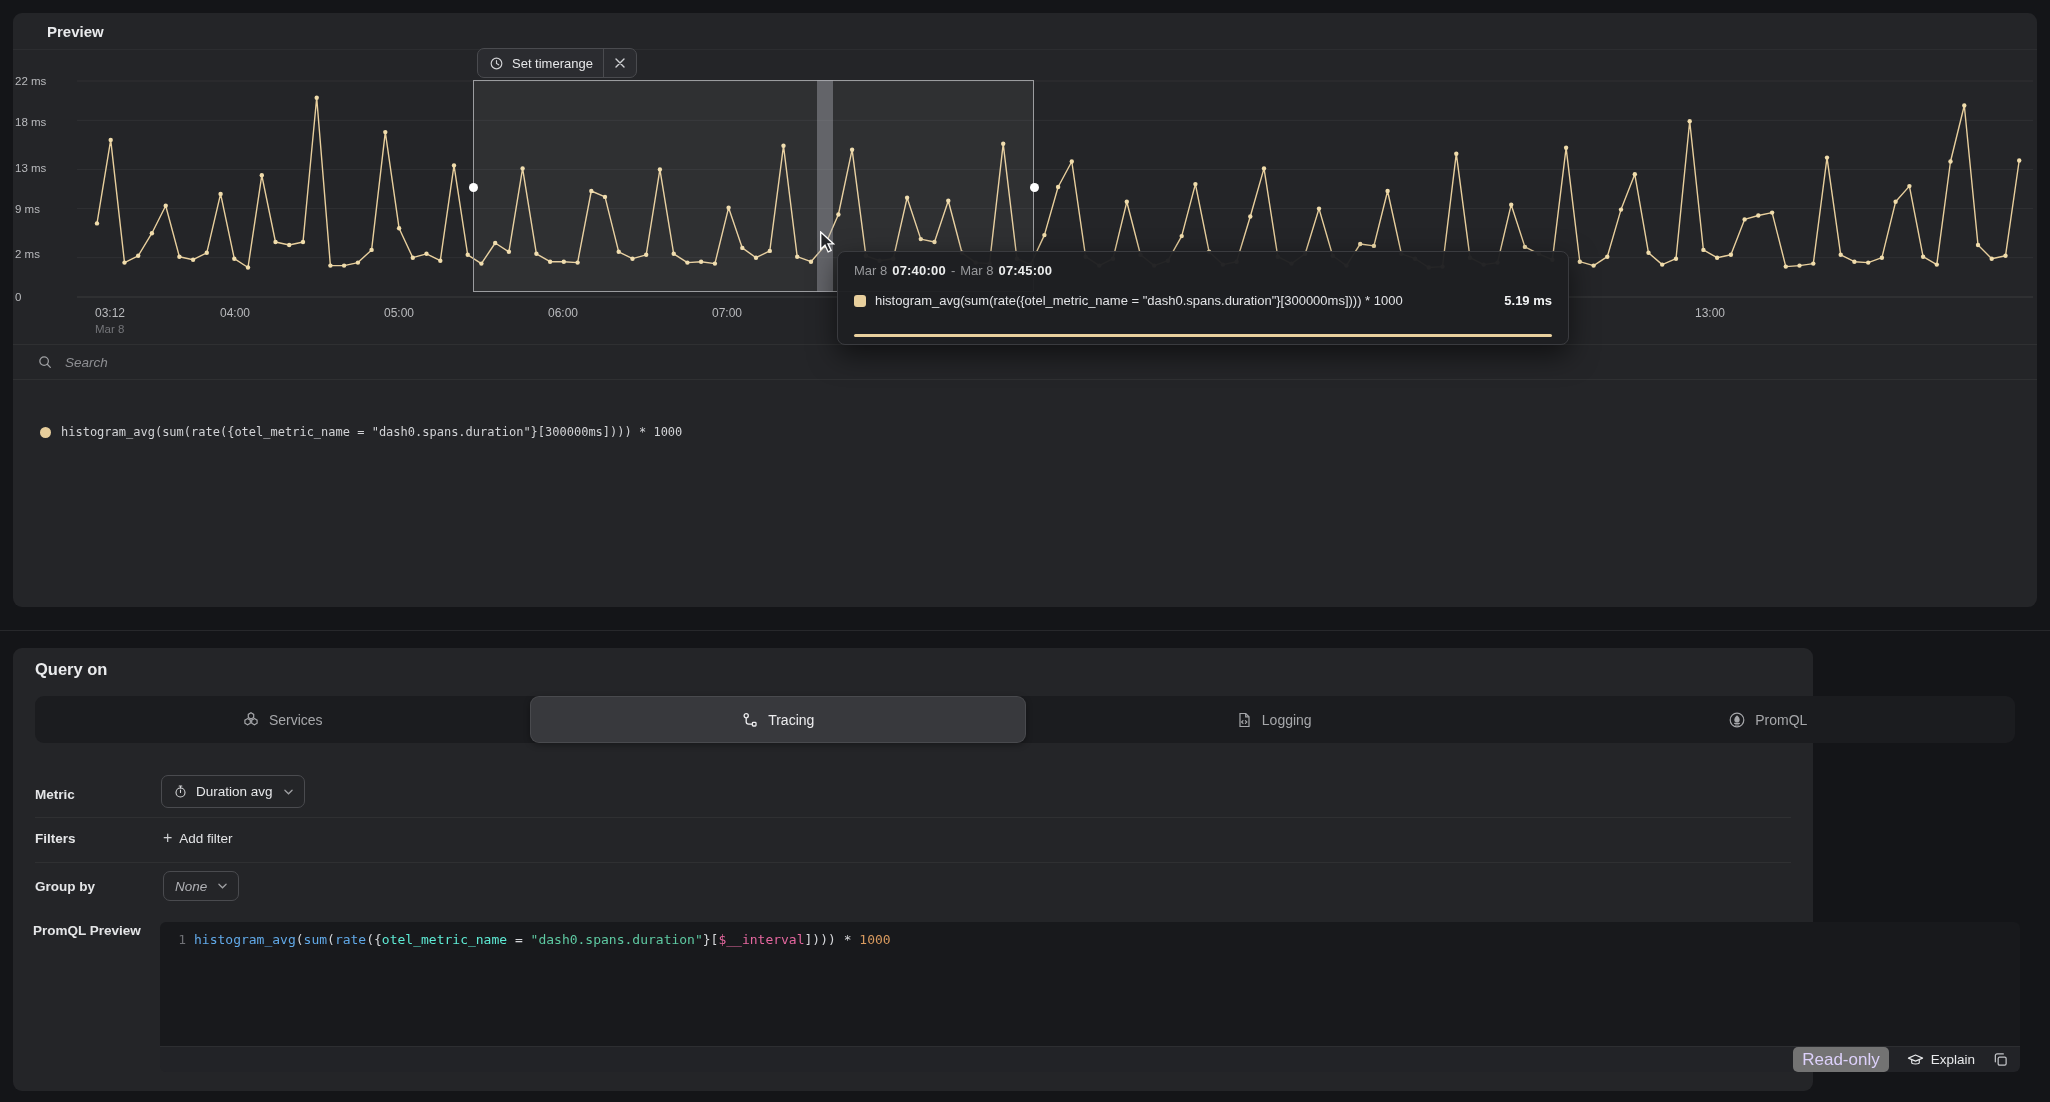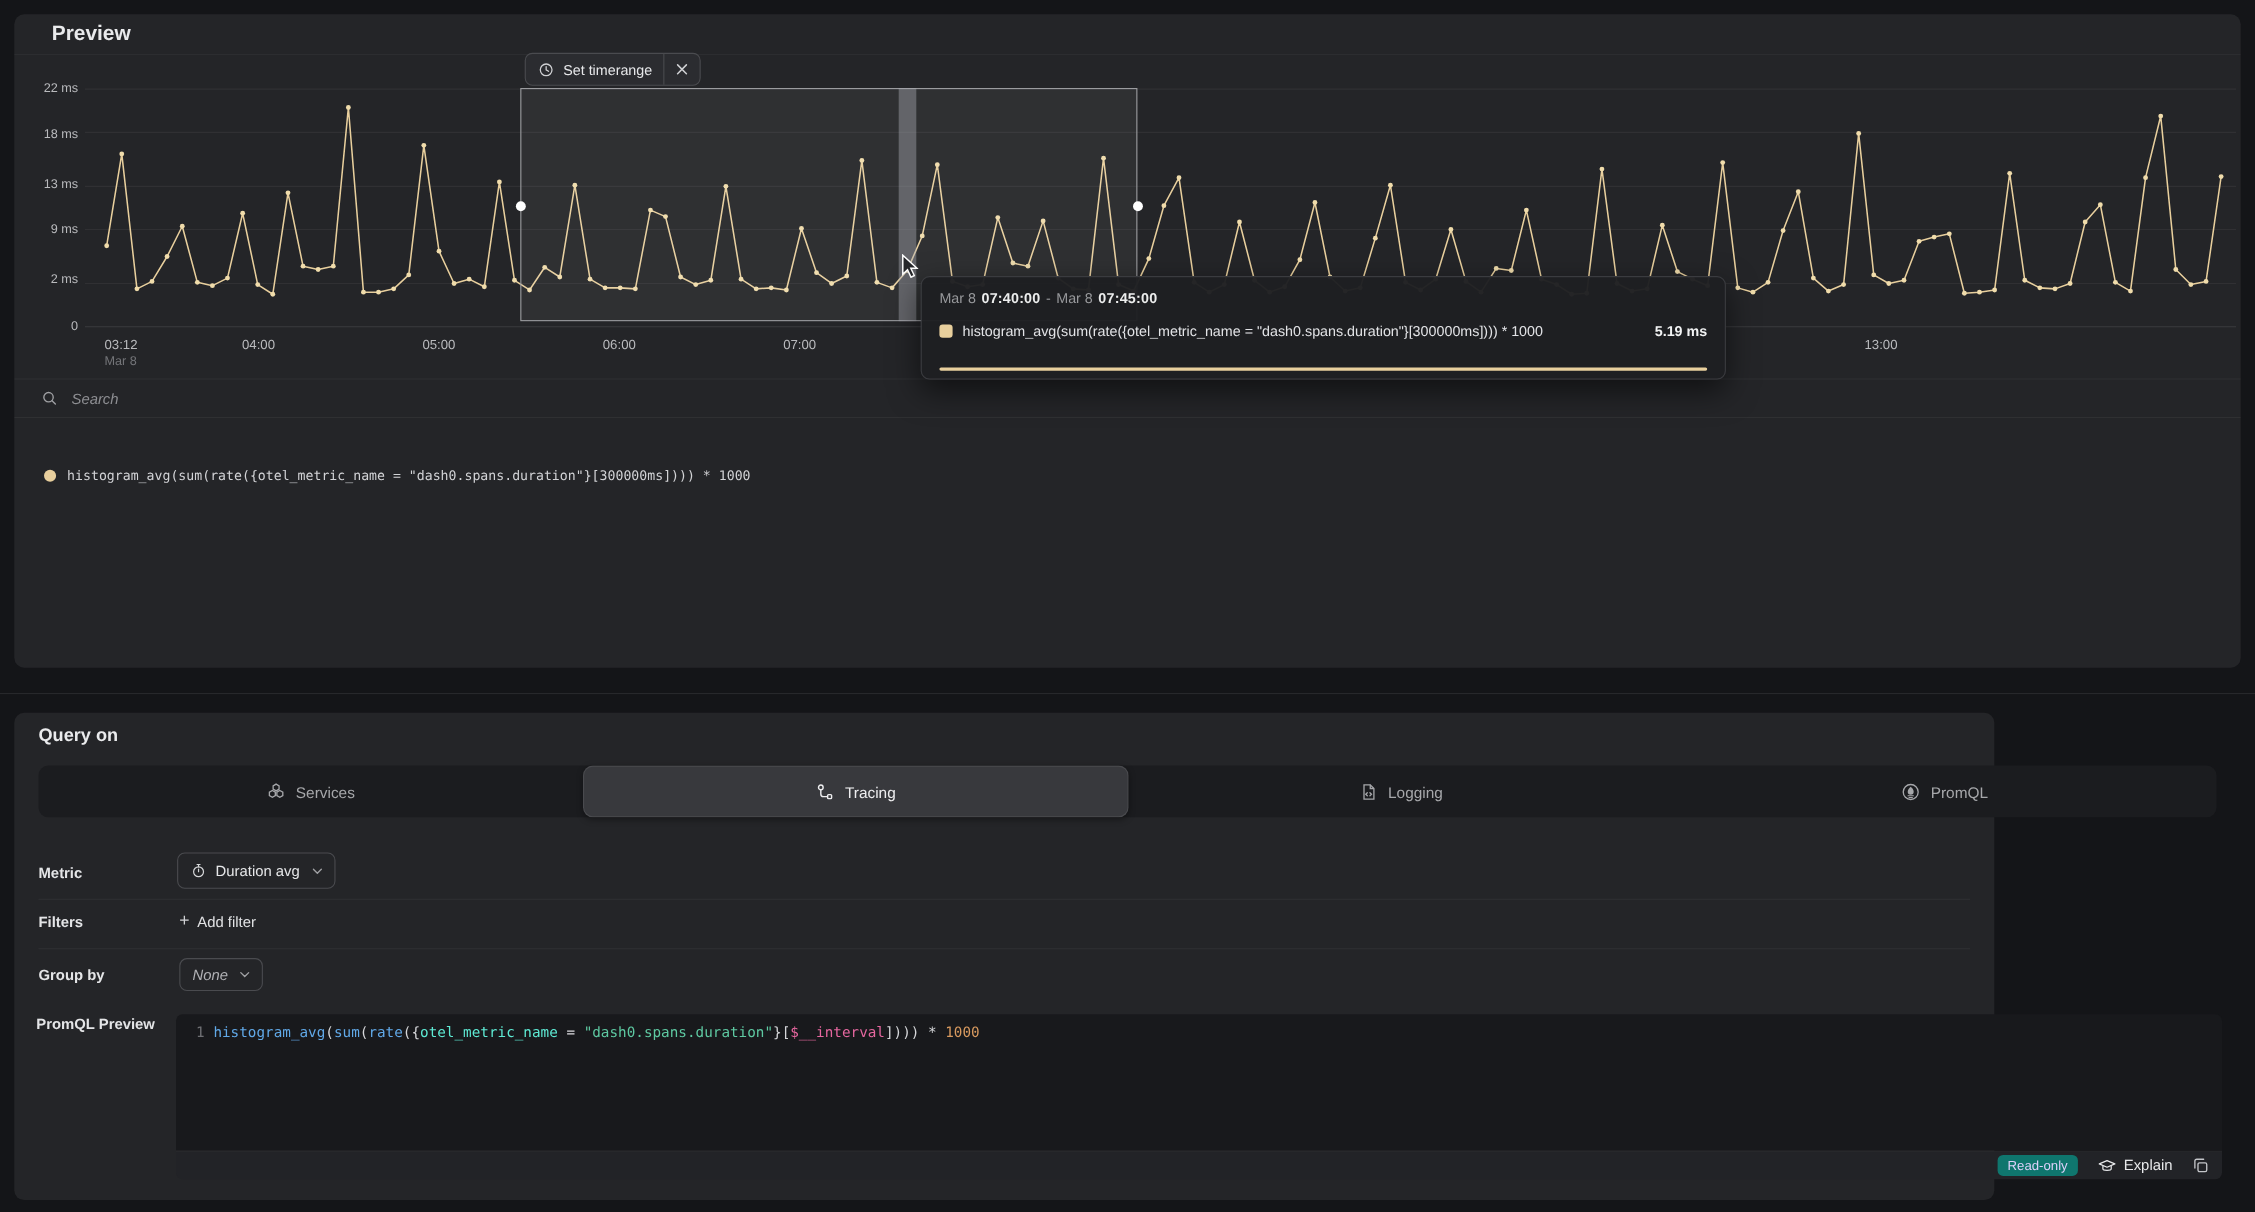--- a/index.html
+++ b/index.html
@@ -1,23 +1,23 @@
 <!DOCTYPE html>
 <html style="--series: #e8cf9d;"><head>
 <meta charset="utf-8">
 <style>
   html,body{margin:0;padding:0;background:#141518;width:2050px;height:1102px;overflow:hidden;
     font-family:"Liberation Sans",sans-serif;-webkit-font-smoothing:antialiased;}
   .panel{position:absolute;background:#242528;border-radius:9px;}
   
   #preview-panel{left:13px;top:13px;width:2024px;height:594px;}
   .panel-header{height:36px;display:flex;align-items:center;padding-left:34px;
-    font-size:19px;font-weight:700;color:#e9eaec;border-bottom:1px solid rgba(255,255,255,.04);}
-  
-  .ytick{position:absolute;left:2px;width:56px;text-align:right;font-size:11.5px;color:#b9babd;transform:translateY(-50%);}
+    font-size:15px;font-weight:700;color:#e9eaec;border-bottom:1px solid rgba(255,255,255,.04);}
+  
+  .ytick{position:absolute;left:2px;width:56px;text-align:left;font-size:11.5px;color:#b9babd;transform:translateY(-50%);}
   
   .xtick{position:absolute;transform:translateX(-50%);font-size:12px;color:#b9babd;top:293px;}
   .xtick .sub{display:block;margin-top:3px;font-size:11.5px;color:#737478;text-align:left;}
   #chart-svg{position:absolute;left:64px;top:48px;}
   .grid{stroke:rgba(255,255,255,.055);stroke-width:1;}
   .grid.zero{stroke:rgba(255,255,255,.1);}
   #series-line{fill:none;stroke:var(--series);stroke-width:1.4px;stroke-linejoin:round;}
   .pt{fill:#f0dcab;}
   
   #selection{position:absolute;left:460px;top:67px;width:561px;height:212px;
@@ -85,21 +85,21 @@
   #promql-label{position:absolute;left:20px;top:275px;font-size:13.5px;font-weight:700;color:#e4e5e7;}
   #editor{position:absolute;left:147px;top:274px;width:1860px;height:124px;background:#18191c;
     border-radius:6px 6px 0 0;font-family:"DejaVu Sans Mono",monospace;font-size:13px;}
   #editor .gutter{position:absolute;left:0;top:0;bottom:0;width:26px;text-align:right;color:#6f7074;padding-top:10px;}
   #code-line{position:absolute;left:34px;top:10px;white-space:pre;}
   .tk-fn{color:#61a9e8;} .tk-attr{color:#5eead4;margin-top:24px;} .tk-str{color:#5ec9a2;}
   .tk-var{color:#e5679f;} .tk-num{color:#d89a5f;} .tk-p,.tk-op{color:#d6d7da;}
   #editor-bar{position:absolute;left:147px;top:398px;width:1860px;height:26px;background:#222327;
     border-top:1px solid #2d2e31;border-radius:0 0 6px 6px;display:flex;align-items:center;
     justify-content:flex-end;gap:18px;padding-right:12px;box-sizing:border-box;}
-  #readonly-badge{background:#0f766e;color:#ddd1fb;font-size:12px;padding:2.5px 9px;border-radius:5px;}
+  #readonly-badge{background:#737373;color:#ddd1fb;font-size:17px;padding:2.5px 9px;border-radius:5px;}
   #explain-btn{display:flex;align-items:center;gap:7px;color:#e8e9eb;font-size:13.5px;cursor:pointer;}
   #copy-btn{display:flex;align-items:center;color:#c4c5c9;cursor:pointer;}
 </style>
 </head>
 <body>
 
 <div class="panel" id="preview-panel">
   <div class="panel-header">
     <span>Preview</span>
   </div>

